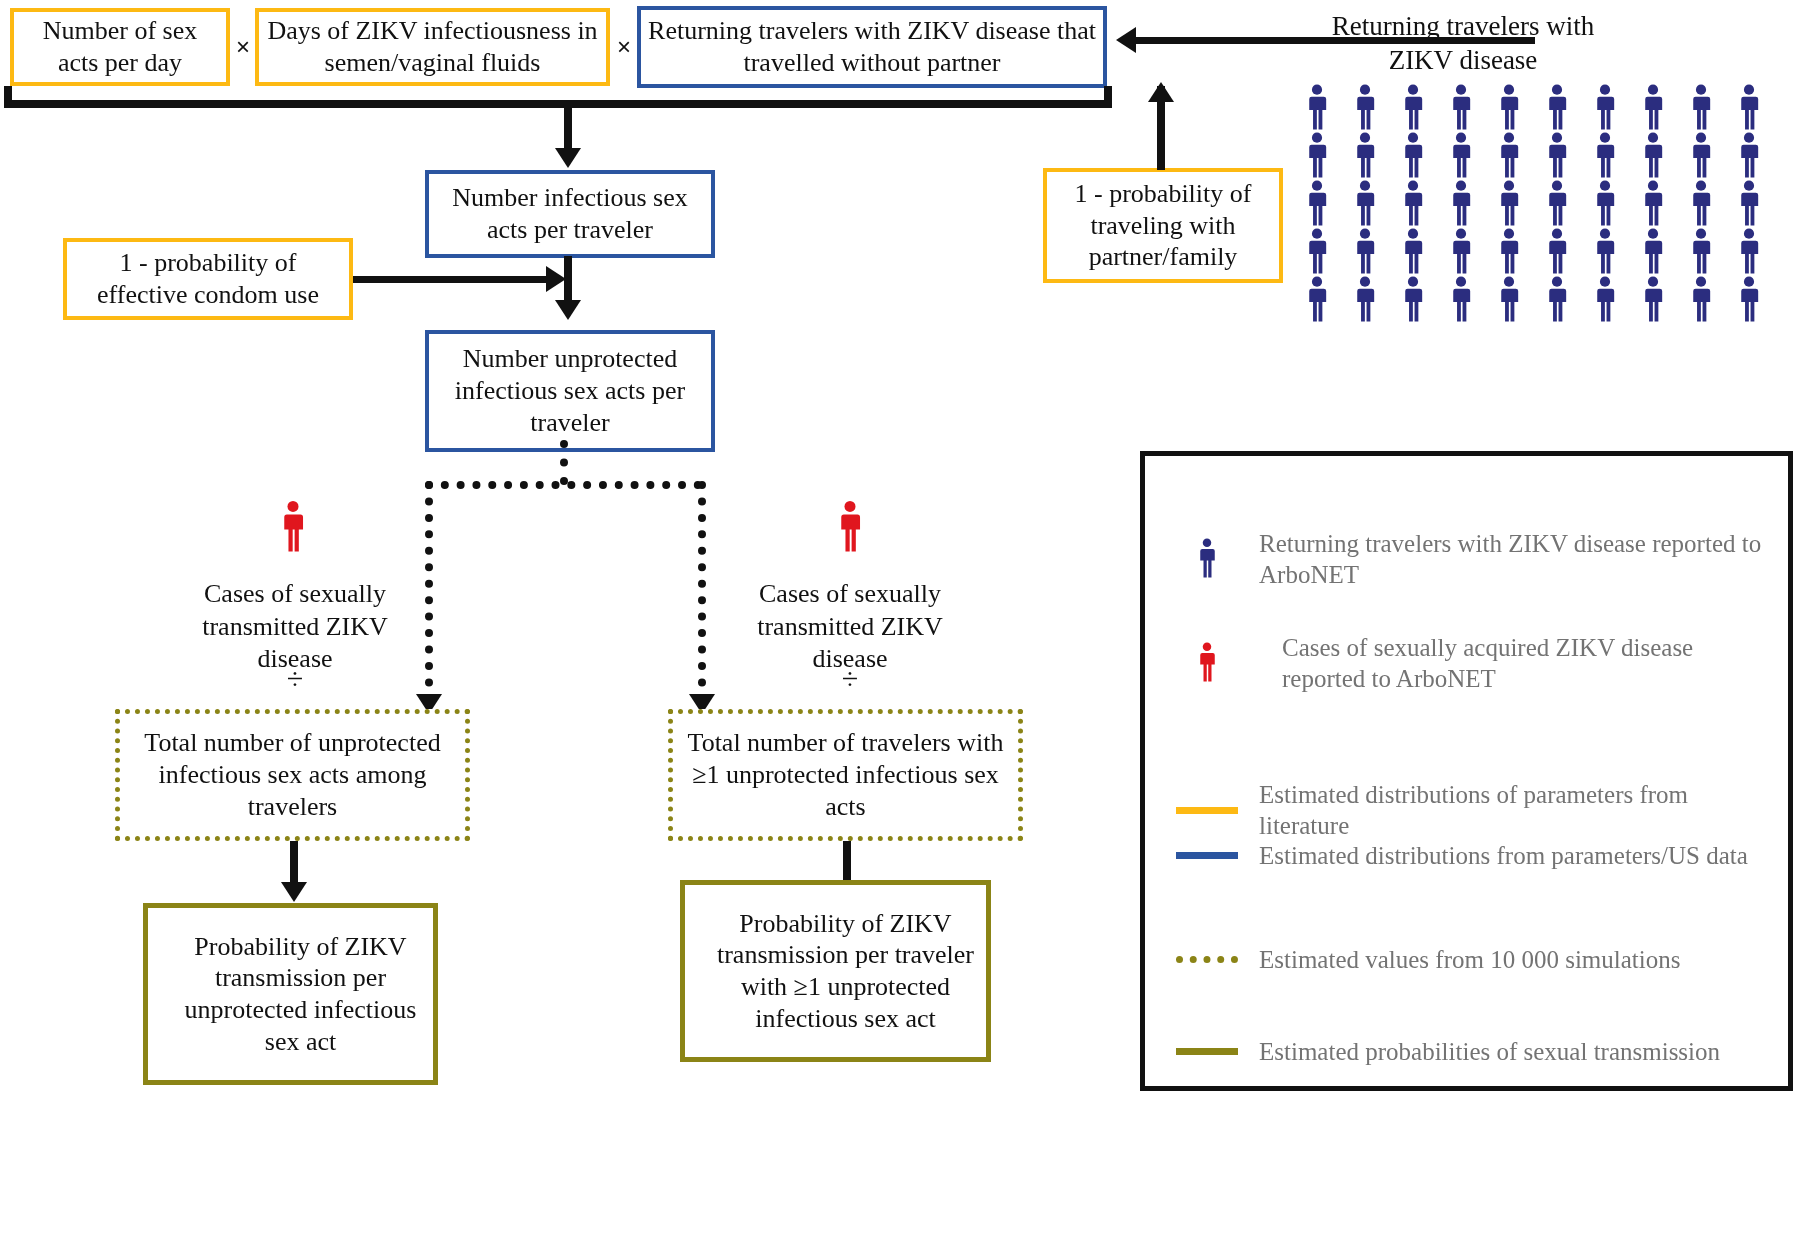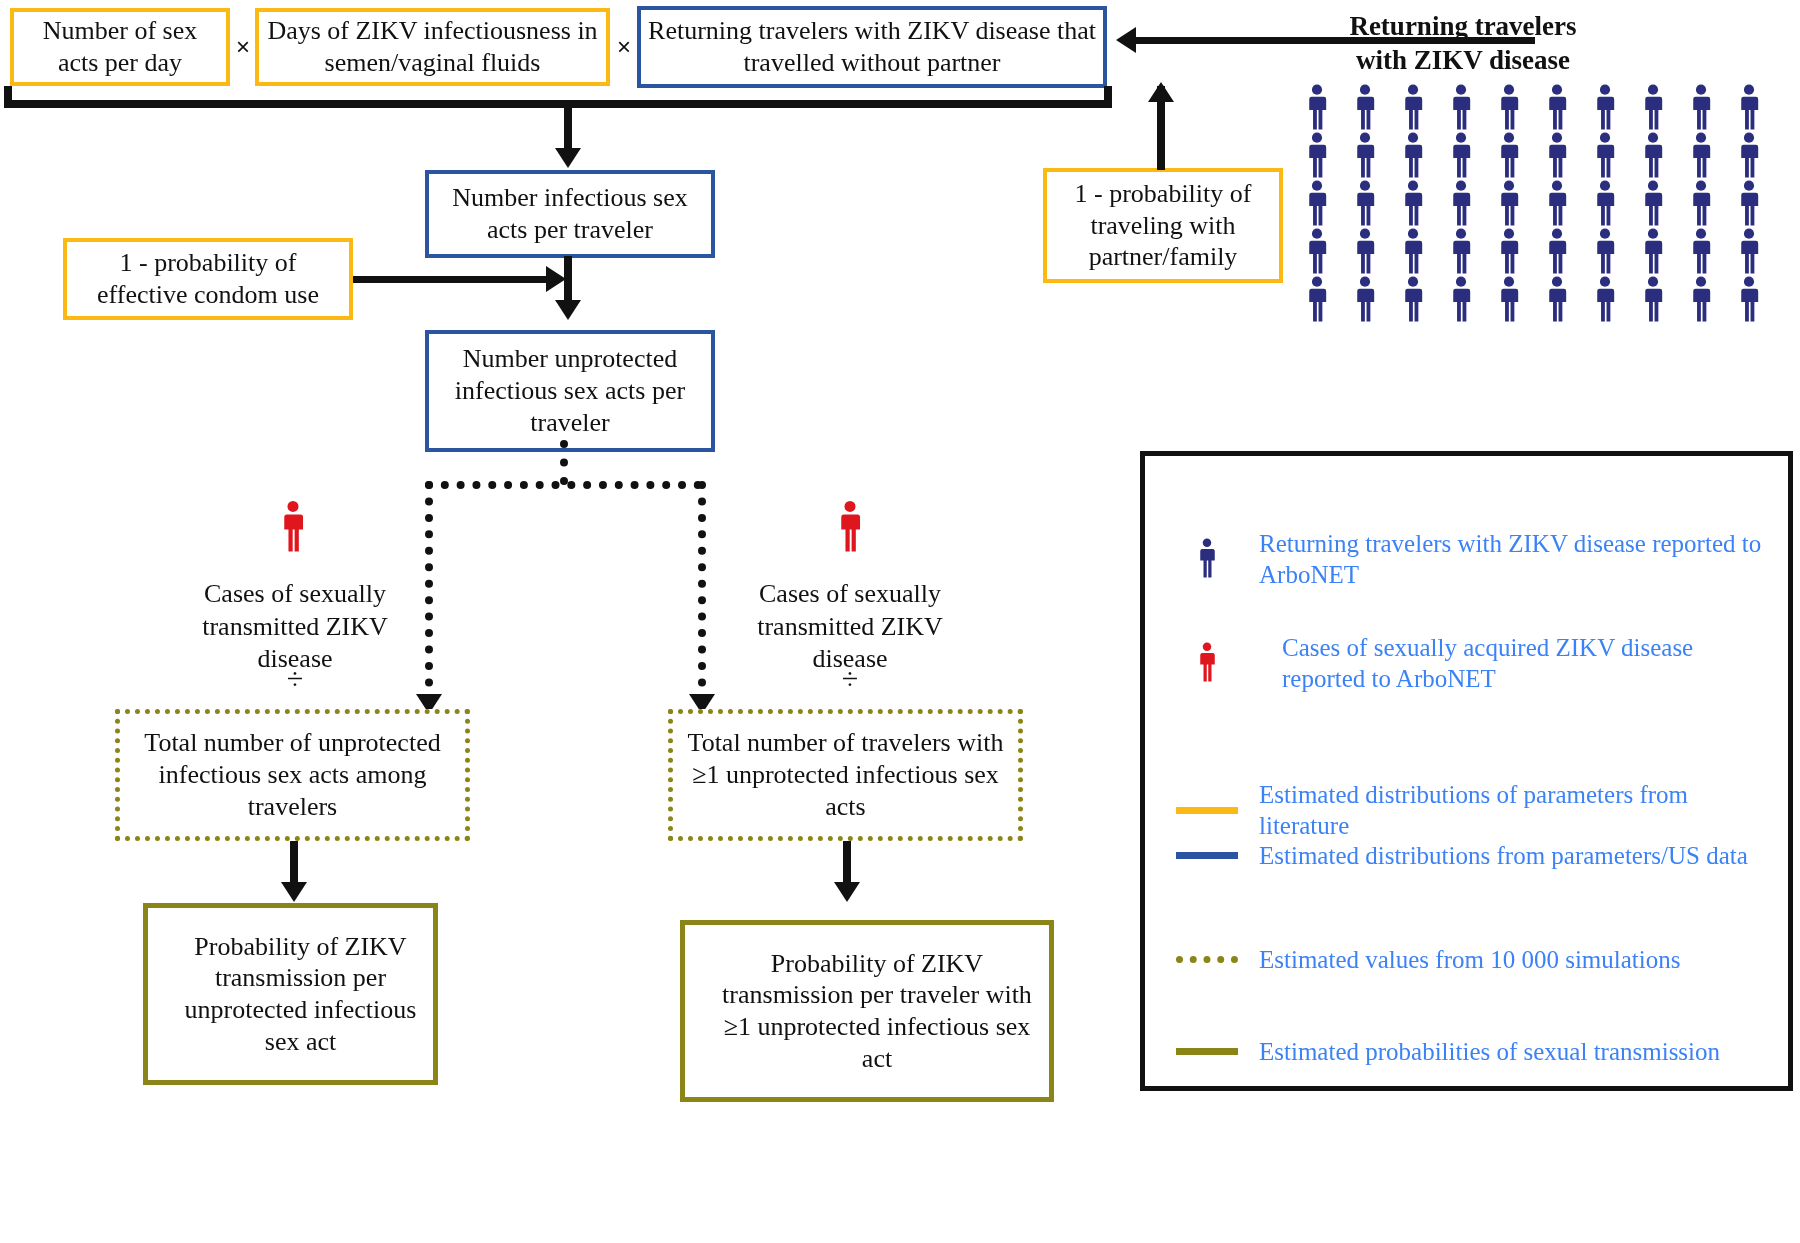--- a/index.html
+++ b/index.html
@@ -42,21 +42,21 @@
 
   
   #people{position:absolute;display:grid;grid-template-columns:repeat(10,48px);
           grid-auto-rows:48px;}
   .person{width:48px;height:48px;}
 
   
   #legend{position:absolute;box-sizing:border-box;border:5px solid #111;background:#fff;}
   .leg-row{position:absolute;display:flex;align-items:center;}
   .leg-swatch{width:84px;flex:0 0 84px;display:flex;align-items:center;justify-content:center;}
-  .leg-text{font-size:25px;line-height:1.25;color:#3b82f6;padding-left:10px;}
+  .leg-text{font-size:25px;line-height:1.25;color:#737373;padding-left:10px;}
   .rule{width:62px;height:7px;}
   .rule-dot{width:62px;height:0;border-top:7px dotted #8B8416;}
 </style>
 </head>
 <body>
 
 <div id="stage">
 
   <div class="box b-yellow" style="left:10px;top:8px;width:220px;height:78px;font-size:26px;">
     <span>Number of sex acts per day</span>
@@ -71,21 +71,21 @@
   </div>
 
   <div class="mult" style="left:609px;top:33px;width:30px;">
     <span>×</span>
   </div>
 
   <div class="box b-blue" style="left:637px;top:6px;width:470px;height:82px;font-size:26px;">
     <span>Returning travelers with ZIKV disease that travelled without partner</span>
   </div>
 
-  <div class="plain" style="left:1328px;top:10px;width:270px;font-size:27px;font-weight:bold;">
+  <div class="plain" style="left:1328px;top:10px;width:270px;font-size:27px;">
     <span>Returning travelers with ZIKV disease</span>
   </div>
 
   <div class="hline" style="left:1135px;top:37px;width:400px;"></div>
   <div class="arrow-left" style="left:1116px;top:27px;"></div>
 
   <div class="vline" style="left:4px;top:86px;width:8px;height:22px;"></div>
   <div class="hline" style="left:4px;top:100px;width:1108px;height:8px;"></div>
   <div class="vline" style="left:1104px;top:86px;width:8px;height:22px;"></div>
 
@@ -359,21 +359,21 @@
   <div class="vline" style="left:290px;top:841px;width:8px;height:48px;"></div>
   <div class="arrow-down" style="left:281px;top:882px;"></div>
 
   <div class="vline" style="left:843px;top:841px;width:8px;height:48px;"></div>
   <div class="arrow-down" style="left:834px;top:882px;"></div>
 
   <div class="box b-olive" style="left:143px;top:903px;width:295px;height:182px;font-size:26px;">
     <span>Probability of ZIKV transmission per unprotected infectious sex act</span>
   </div>
 
-  <div class="box b-olive" style="left:680px;top:920px;width:374px;height:182px;font-size:26px;">
+  <div class="box b-olive" style="left:680px;top:880px;width:311px;height:182px;font-size:26px;">
     <span>Probability of ZIKV transmission per traveler with ≥1 unprotected infectious sex act</span>
   </div>
 
   <div id="legend" style="left:1140px;top:451px;width:653px;height:640px;">
 
     <div class="leg-row" style="left:20px;top:72px;width:610px;">
       <div class="leg-swatch">
         <svg width="30" height="44" viewBox="0 0 24 34">
           <circle cx="12" cy="4" r="3.4" fill="#2B2D7F"></circle>
           <path d="M7.4 9 h9.2 a1.6 1.6 0 0 1 1.6 1.6 v7.6 h-2.6 v13.6 h-2.6 v-13.6 h-1.2 v13.6 h-2.6 v-13.6 h-2.6 v-7.6 a1.6 1.6 0 0 1 1.6 -1.6 z" fill="#2B2D7F"></path>

